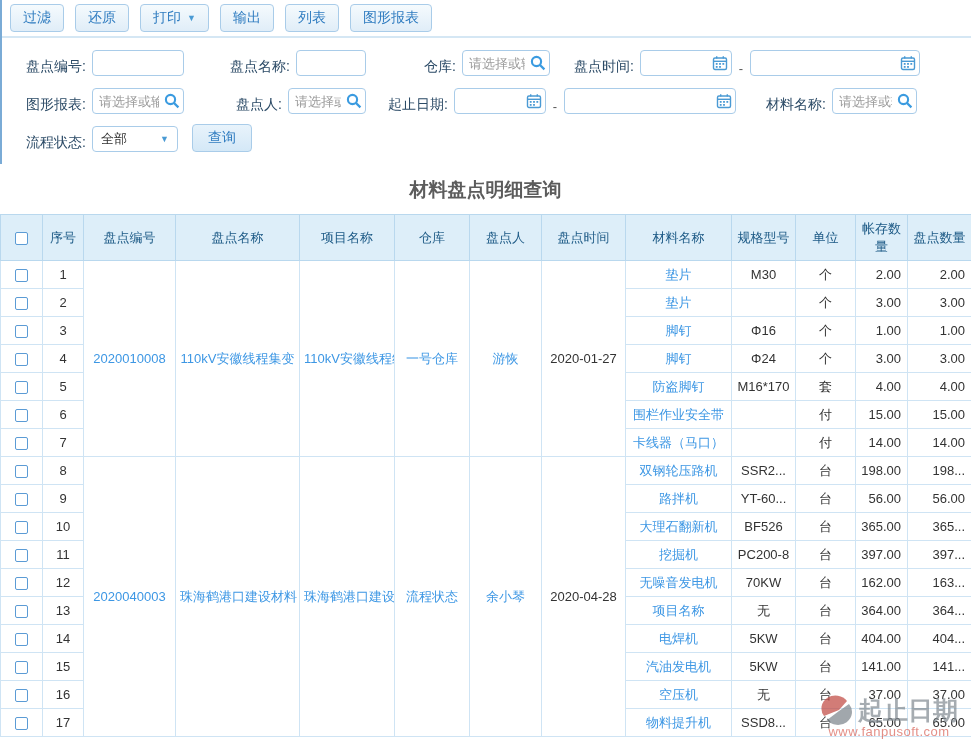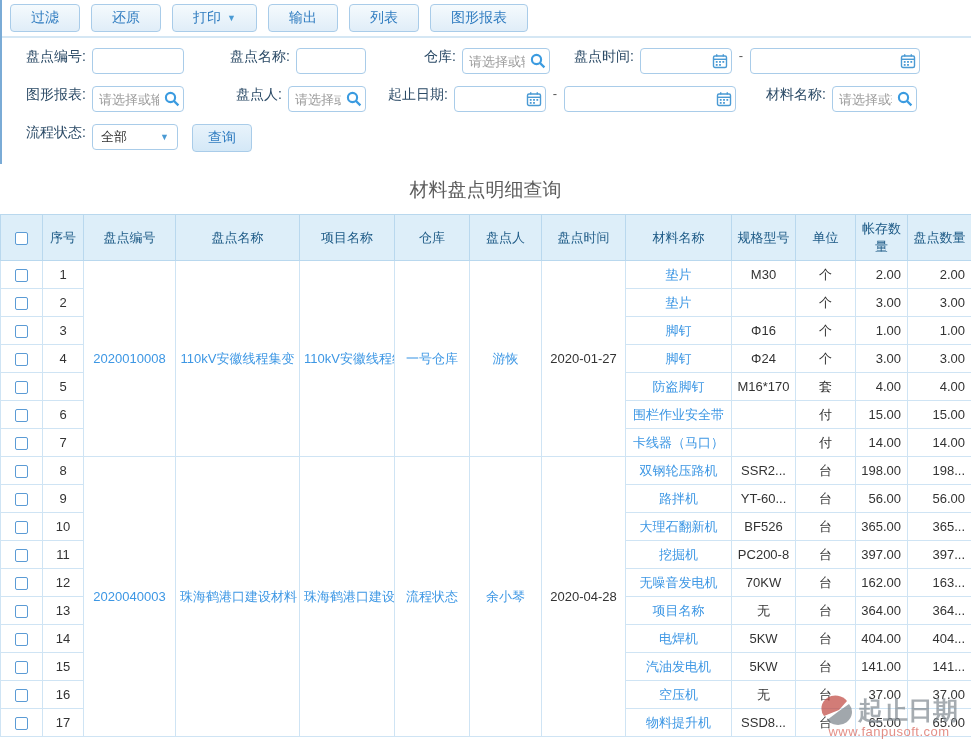--- a/index.html
+++ b/index.html
@@ -5,27 +5,27 @@
   * { margin:0; padding:0; box-sizing:border-box; }
   html,body { width:971px; height:743px; overflow:hidden; background:#fff;
               font-family:"Liberation Sans", sans-serif; }
   body { position:relative; }
 
   
   .top-region { border-left:2px solid #7aabd6; }
   .toolbar { display:flex; align-items:center; padding:4px 8px; height:38px;
              border-bottom:2px solid #d5e7f4; }
   .tb-btn { display:inline-flex; align-items:center; gap:6px; height:28px;
-            padding:0 20px; margin-right:11px; font-size:14px; color:#2f7cc0;
+            padding:0 12px; margin-right:11px; font-size:14px; color:#2f7cc0;
             background:linear-gradient(#f5fafd,#e0edf8); border:1px solid #a9cce9;
             border-radius:4px; cursor:pointer; white-space:nowrap; }
   .caret { font-size:9px; color:#4a9ad4; line-height:1; }
 
   .filters { padding:0 0 12px 0; }
-  .frow { display:flex; align-items:flex-start; height:28px; margin-top:10px; }
+  .frow { display:flex; align-items:flex-end; height:28px; margin-top:10px; }
   .flabel { display:inline-block; text-align:right; padding-right:6px;
             font-size:14px; color:#2b4a66; white-space:nowrap; overflow:hidden; }
   .txt-input, .sel-input input, .date-input input {
       height:26px; border:1px solid #a9cce9; border-radius:4px; font-size:13px;
       color:#333; padding:0 6px; outline:none; width:100%; background:#fff;
       font-family:"Liberation Sans", sans-serif; }
   .txt-input { width:92px; }
   .sel-input, .date-input { position:relative; display:inline-block; height:26px; }
   .sel-input input { padding-right:24px; }
   .sel-input input::placeholder, .date-input input::placeholder { color:#9a9a9a; }
@@ -33,21 +33,21 @@
               cursor:pointer; }
   .dash { width:18px; text-align:center; color:#555; font-size:13px; }
   .select-box { display:inline-flex; justify-content:space-between; align-items:center;
                 width:86px; height:26px; border:1px solid #a9cce9; border-radius:4px;
                 padding:0 8px; font-size:13px; color:#333; background:#fff; cursor:pointer; }
   .query-btn { height:28px; padding:0 15px; margin-left:14px; font-size:14px;
                color:#2f7cc0; background:linear-gradient(#e8f3fb,#d4e8f7);
                border:1px solid #a9cce9; border-radius:4px; cursor:pointer; }
 
   
-  .page-title { text-align:center; font-size:19px; font-weight:normal; color:#5c5c5c;
+  .page-title { text-align:center; font-size:19px; font-weight:bold; color:#5c5c5c;
                 margin:13px 0 11px 0; }
 
   
   table { border-collapse:collapse; width:971px; table-layout:fixed; }
   th { background:#ddeef9; color:#1d5a86; font-weight:normal; font-size:13px;
        height:46px; border:1px solid #b9d8ee; padding:0 3px; }
   td { font-size:13px; color:#333; height:28px; border:1px solid #cfe4f4;
        padding:0 4px; text-align:center; }
   td.link { color:#3d97e4; cursor:pointer; }
   td.clip { white-space:nowrap; overflow:hidden; }

